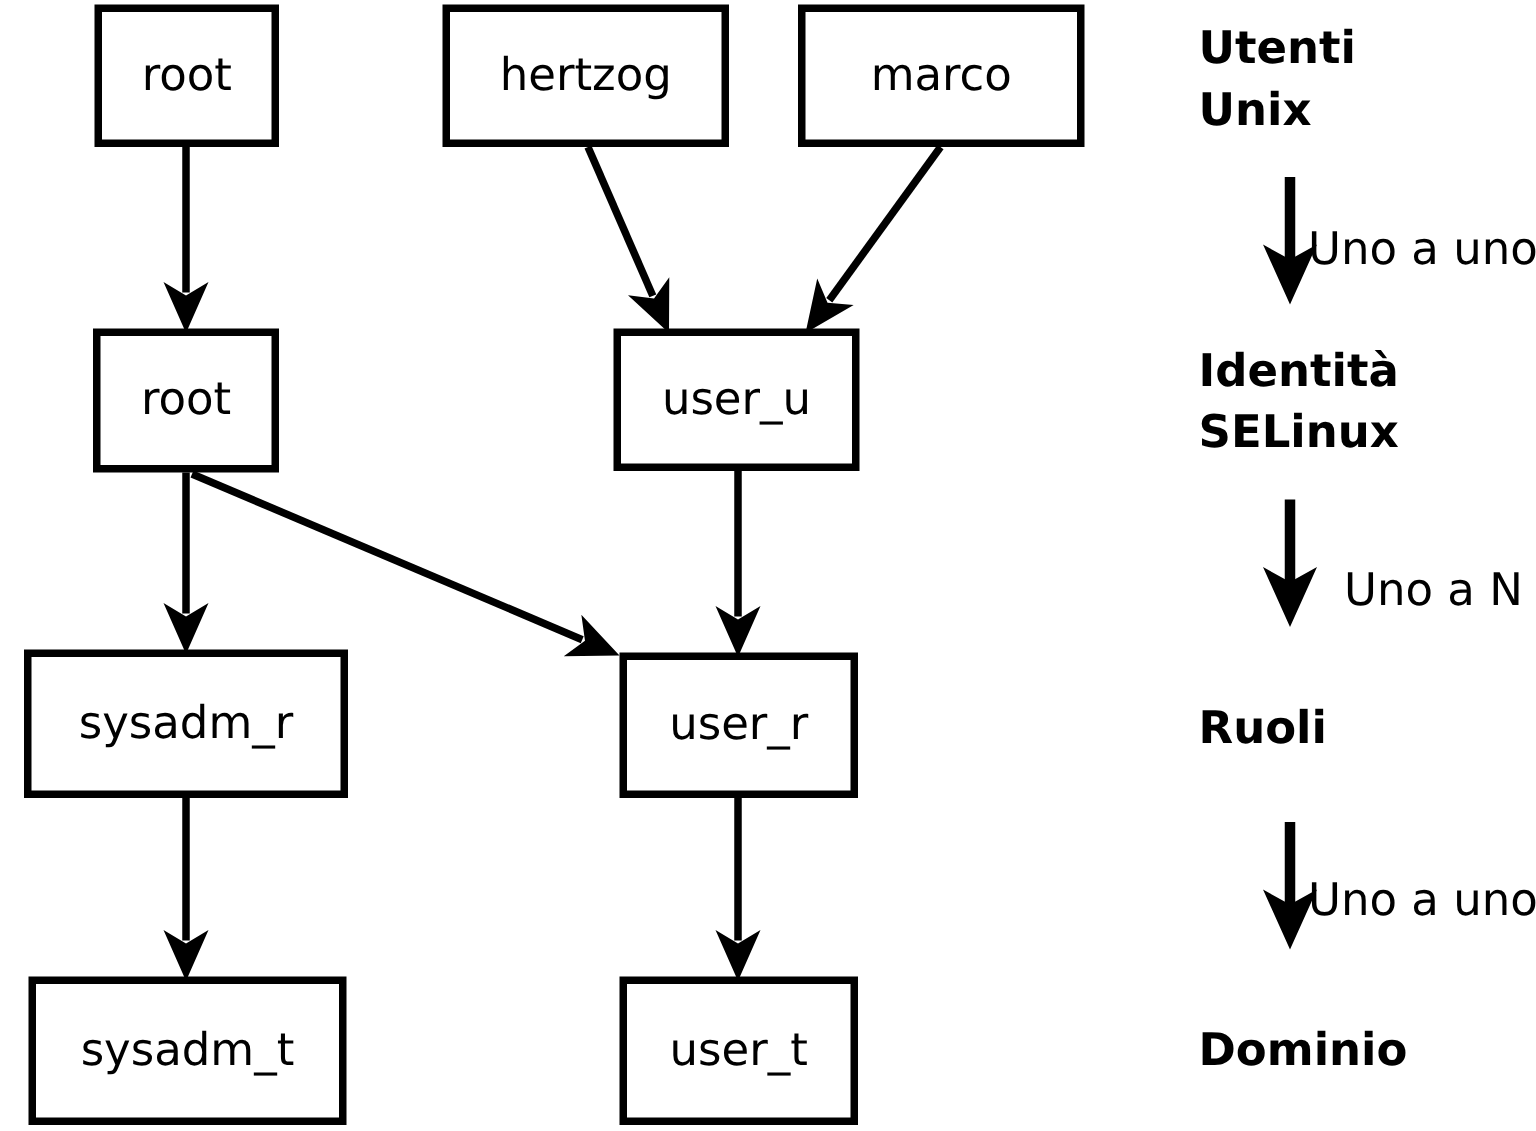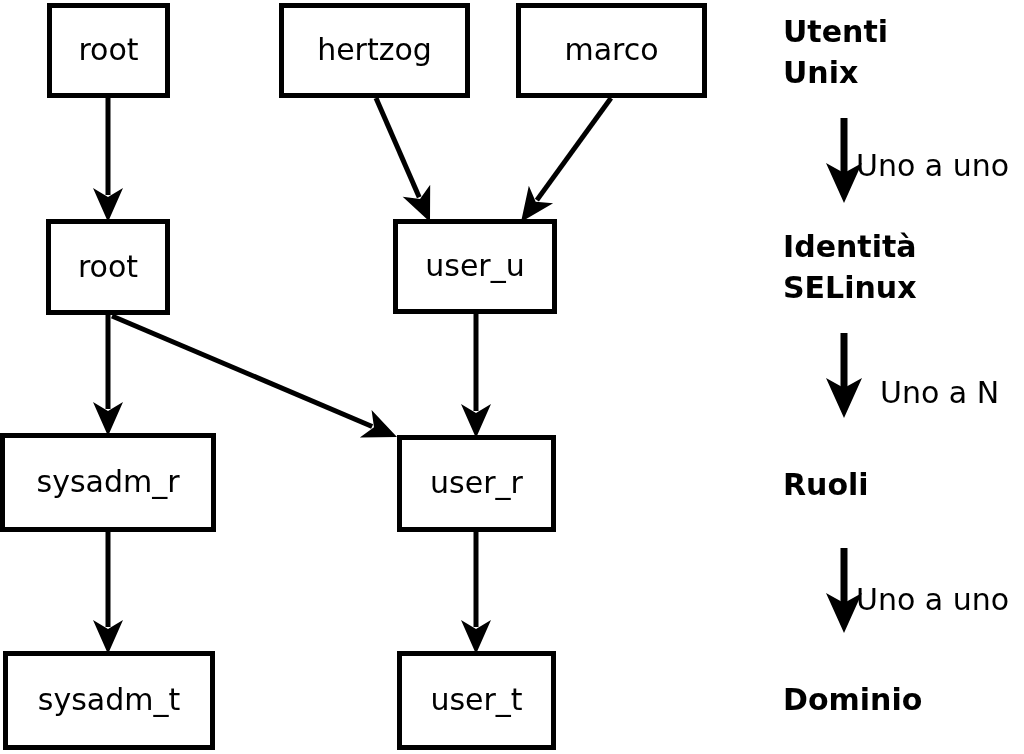--- a/index.html
+++ b/index.html
@@ -9,21 +9,21 @@
   }
   body {
     width: 1024px;
     height: 754px;
     position: relative;
     overflow: hidden;
     font-family: "DejaVu Sans", sans-serif;
   }
   #diagram-root {
     position: absolute;
-    left: 0; top: 0;
+    left: 16px; top: 0;
     width: 1004px;
     height: 754px;
   }
   svg.canvas {
     position: absolute;
     left: 0; top: 0;
     width: 1024px;
     height: 754px;
     display: block;
   }

